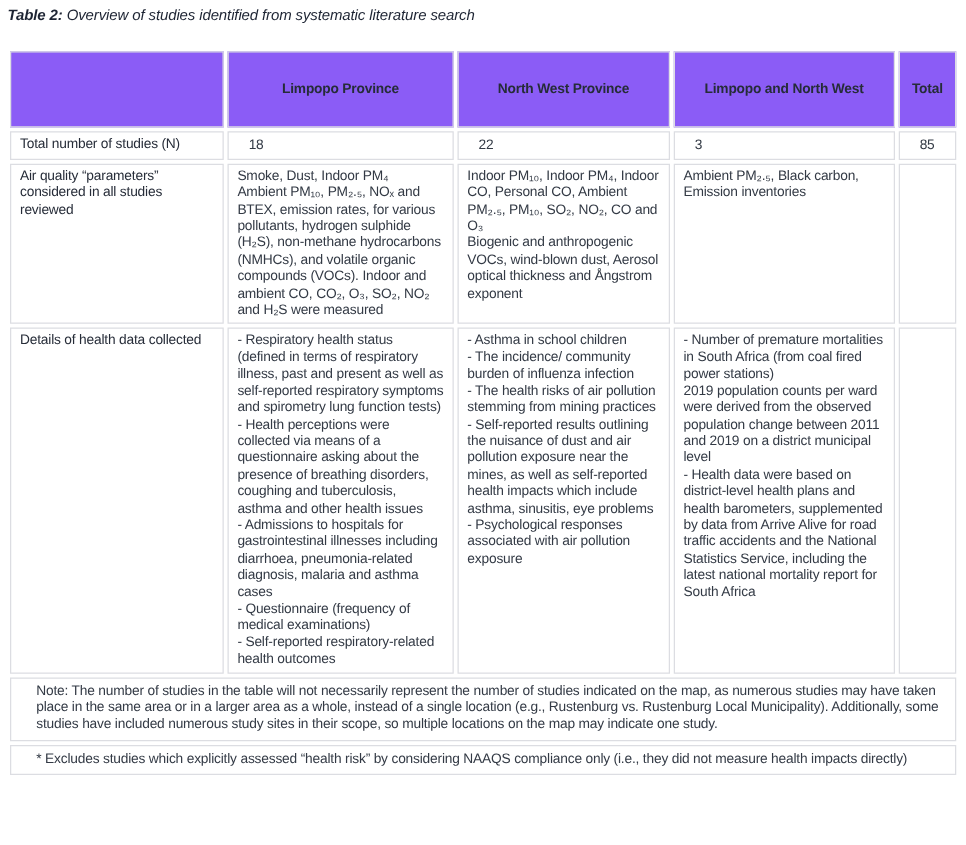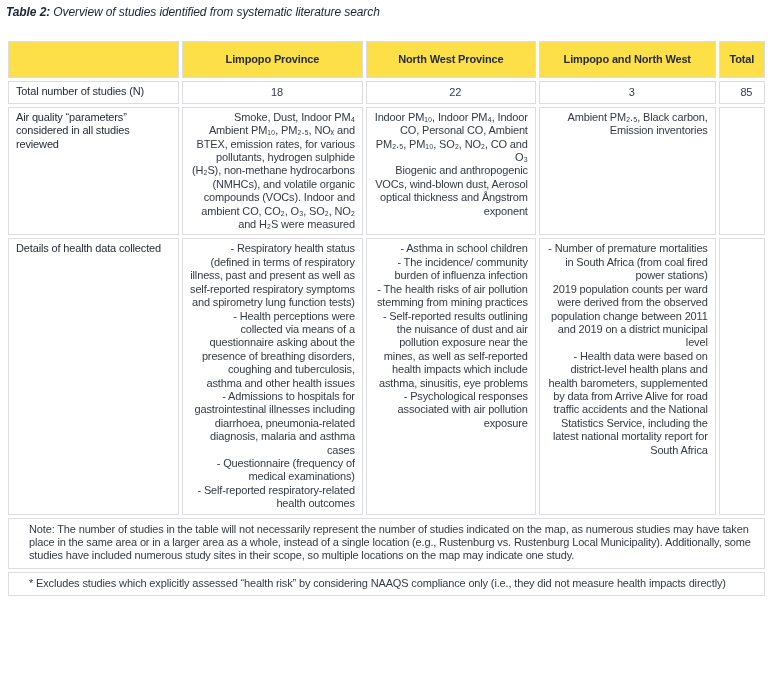--- a/index.html
+++ b/index.html
@@ -35,38 +35,36 @@
     border: 1px solid #dcdde2;
     vertical-align: top;
     font-size: 11px;
     line-height: 13.4px;
     color: #333a45;
     letter-spacing: -0.15px;
     padding: 3px 7px;
     overflow: hidden;
   }
   th {
-    background: #fde047;
+    background: #8b5cf6;
     font-weight: bold;
     text-align: center;
     color: #262c38;
-    padding: 11px 2px;
+    padding: 23px 2px;
   }
   td.label {
     font-weight: normal;
     color: #262c38;
   }
   td.num {
-    text-align: center;
     padding-top: 4px;
     padding-left: 16px;
   }
   .prewrap {
     white-space: pre-wrap;
-    text-align: right;
   }
   td.notecell {
     padding: 4px 7px 5px 20px;
   }
 </style>
 </head>
 <body>
 
 <div class="page">
 

